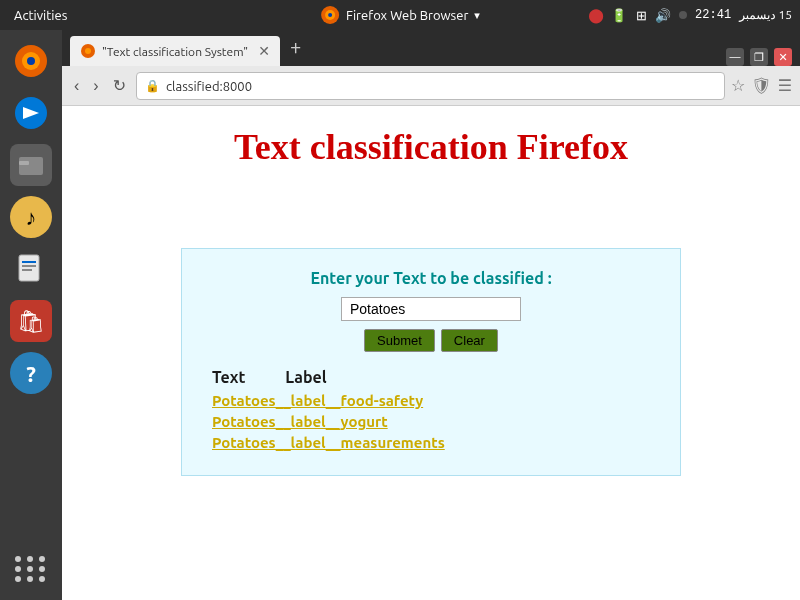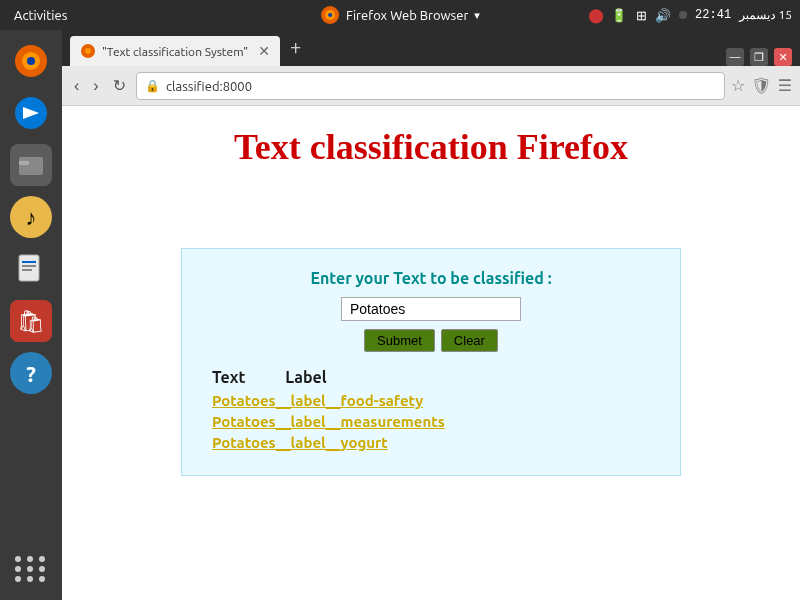--- a/index.html
+++ b/index.html
@@ -431,19 +431,19 @@
           <button class="btn-submit">Submet</button>
           <button class="btn-clear">Clear</button>
         </div>
 
         <div class="results-header">
           <span>Text</span>
           <span>Label</span>
         </div>
 
         <div class="result-row">Potatoes__label__food-safety</div>
+        <div class="result-row">Potatoes__label__yogurt</div>
         <div class="result-row">Potatoes__label__measurements</div>
-        <div class="result-row">Potatoes__label__yogurt</div>
       </div>
 
     </div>
   </div>
 </div>
 
 </body></html>

